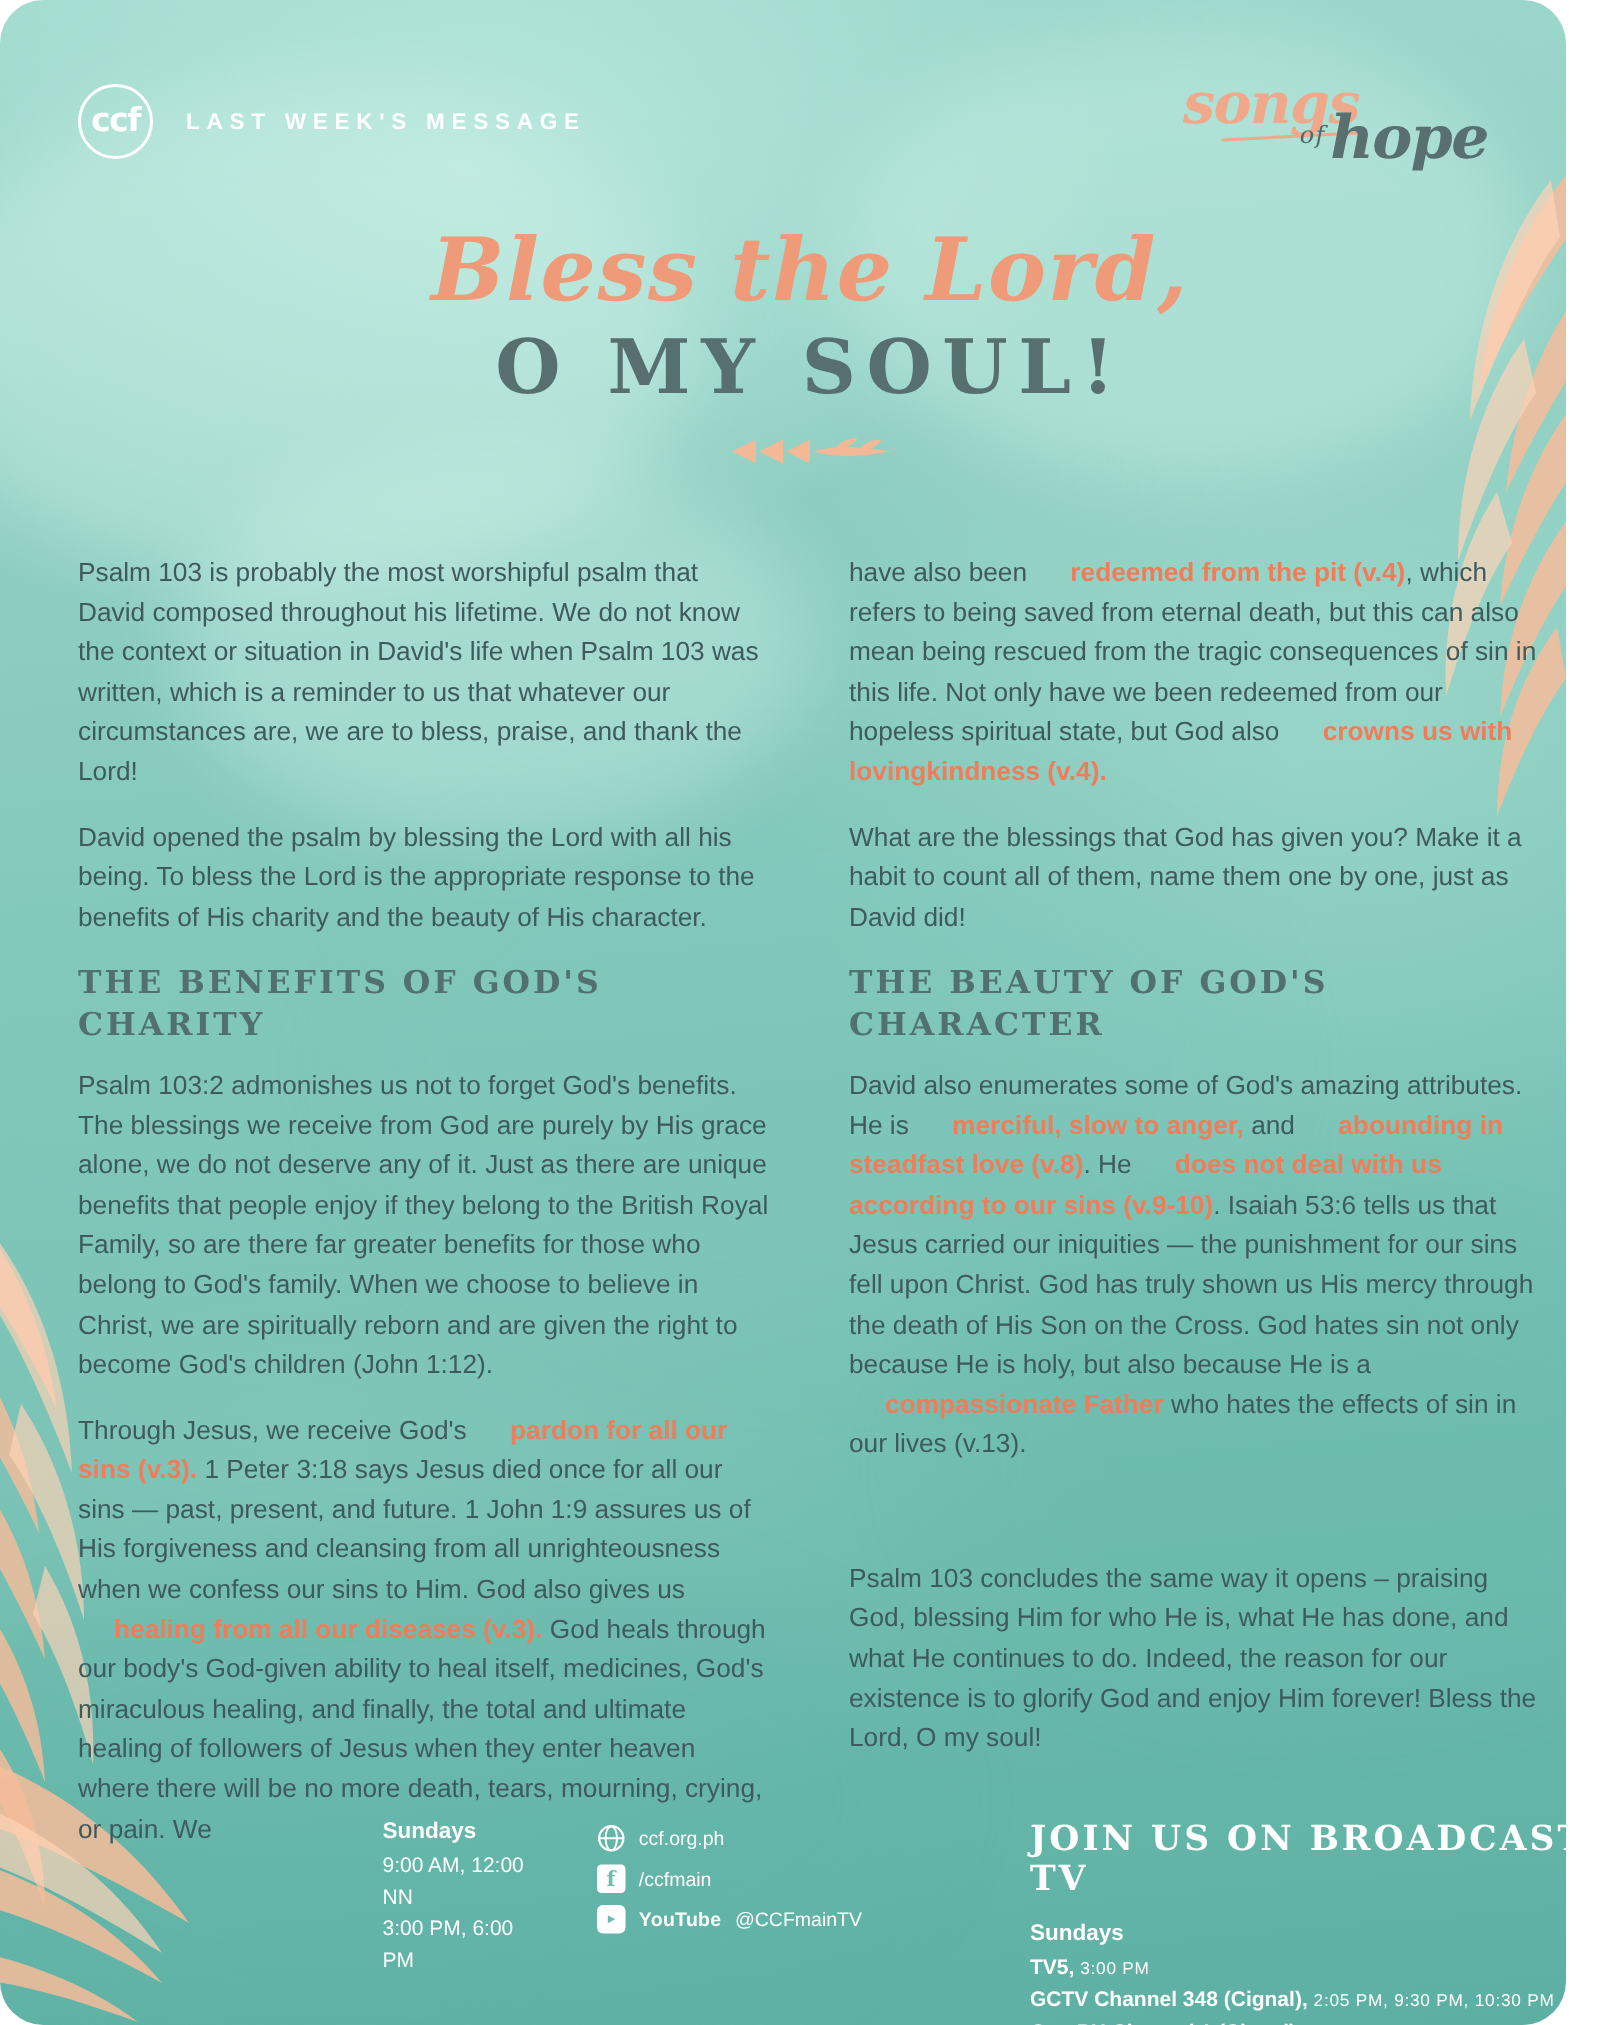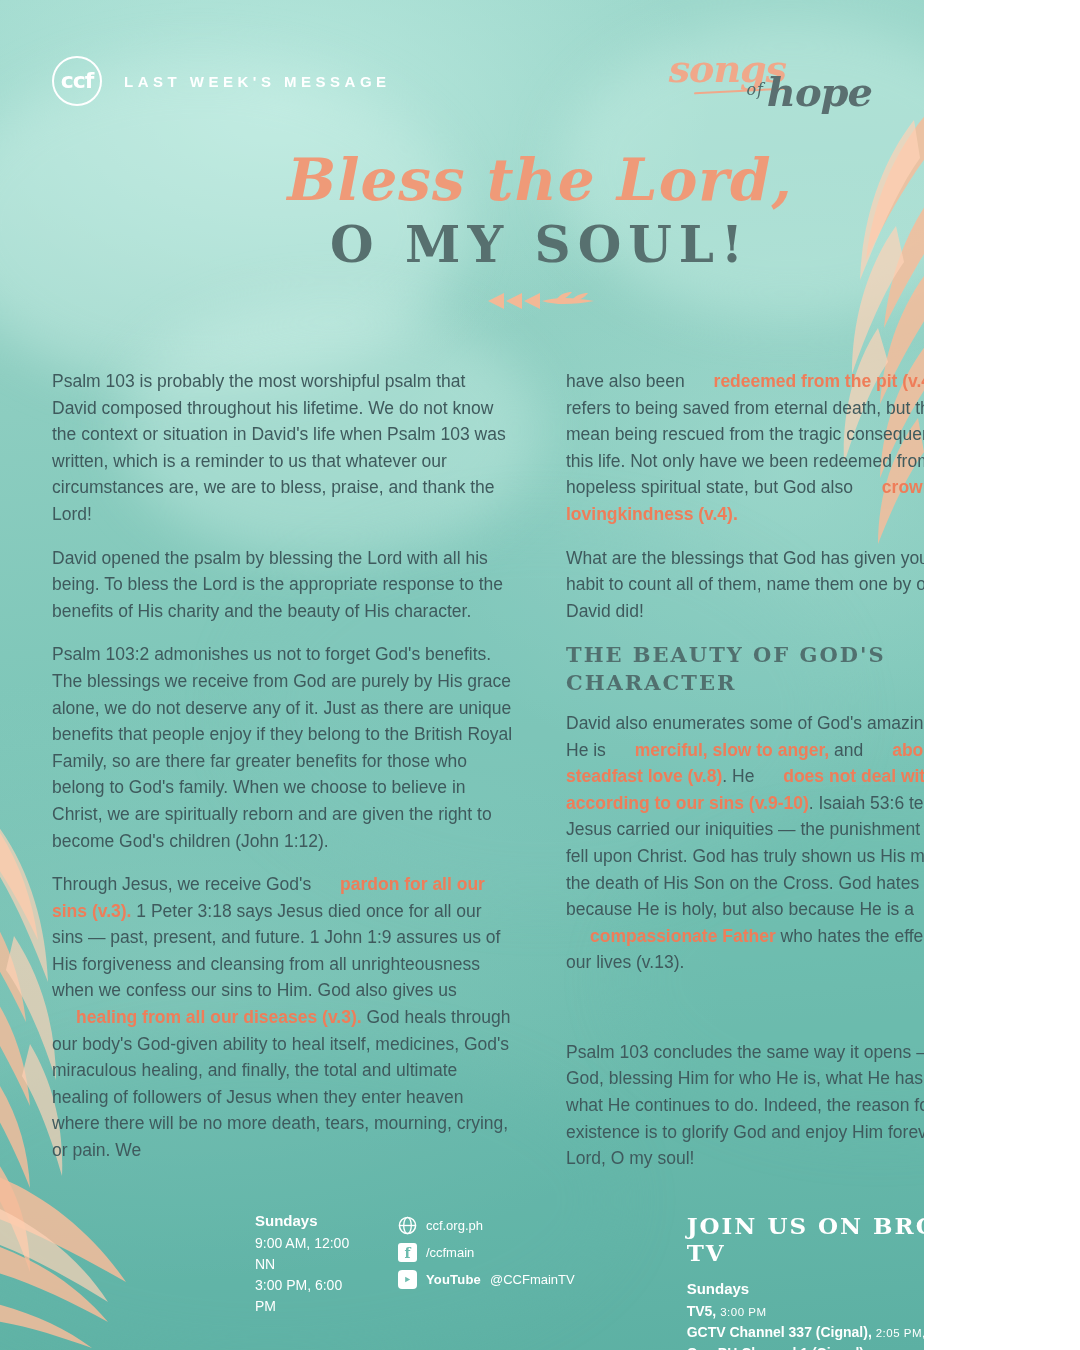--- a/index.html
+++ b/index.html
@@ -6,28 +6,29 @@
 
   html, body {
     width: 1080px;
     height: 1350px;
     overflow: hidden;
     font-family: "Liberation Sans", sans-serif;
   }
 
   .page {
     position: relative;
-    width: 924px;
+    width: 1044px;
     height: 1350px;
     background:
       radial-gradient(ellipse 700px 420px at 30% 8%, rgba(190,235,225,0.85) 0%, rgba(190,235,225,0) 62%),
       radial-gradient(ellipse 600px 500px at 85% 35%, rgba(168,222,211,0.55) 0%, rgba(168,222,211,0) 65%),
       radial-gradient(ellipse 800px 450px at 20% 72%, rgba(142,205,193,0.5) 0%, rgba(142,205,193,0) 68%),
       linear-gradient(175deg, #9fd9cd 0%, #8ecec1 26%, #7dc6b8 52%, #6dbcae 74%, #5cb0a3 100%);
     overflow: hidden;
+    border-radius: 29px;
   }
 
   
   .blotch { position: absolute; border-radius: 50%; filter: blur(26px); pointer-events: none; }
   .b1 { width: 520px; height: 330px; left: -60px; top: 60px;  background: rgba(205,240,231,.45); }
   .b2 { width: 460px; height: 300px; left: 560px; top: 20px;  background: rgba(210,244,236,.40); }
   .b3 { width: 600px; height: 380px; left: 240px; top: 520px; background: rgba(130,200,188,.30); }
   .b4 { width: 520px; height: 300px; left: 620px; top: 830px; background: rgba(110,188,176,.35); }
   .b5 { width: 700px; height: 320px; left: -80px; top: 1040px; background: rgba(96,180,168,.35); }
   .b6 { width: 420px; height: 260px; left: 120px; top: 300px; background: rgba(215,246,239,.35); }
@@ -213,20 +214,21 @@
         </g>
       </svg>
     </div>
   </div>
 
   <div class="columns">
 
     <div class="col">
       <p class="body">Psalm 103 is probably the most worshipful psalm that David composed throughout his lifetime. We do not know the context or situation in David's life when Psalm 103 was written, which is a reminder to us that whatever our circumstances are, we are to bless, praise, and thank the Lord!</p>
       <p class="body">David opened the psalm by blessing the Lord with all his being. To bless the Lord is the appropriate response to the benefits of His charity and the beauty of His character.</p>
+      <h2 class="section">THE BENEFITS OF GOD'S CHARITY</h2>
       <p class="body">Psalm 103:2 admonishes us not to forget God's benefits. The blessings we receive from God are purely by His grace alone, we do not deserve any of it. Just as there are unique benefits that people enjoy if they belong to the British Royal Family, so are there far greater benefits for those who belong to God's family. When we choose to believe in Christ, we are spiritually reborn and are given the right to become God's children (John 1:12).</p>
       <p class="body">
         <span>Through Jesus, we receive God's </span><span class="hl">pardon for all our sins (v.3).</span><span> 1 Peter 3:18 says Jesus died once for all our sins — past, present, and future. 1 John 1:9 assures us of His forgiveness and cleansing from all unrighteousness when we confess our sins to Him. God also gives us </span><span class="hl">healing from all our diseases (v.3).</span><span> God heals through our body's God-given ability to heal itself, medicines, God's miraculous healing, and finally, the total and ultimate healing of followers of Jesus when they enter heaven where there will be no more death, tears, mourning, crying, or pain. We</span>
       </p>
     </div>
 
     <div class="col">
       <p class="body">
         <span>have also been </span><span class="hl">redeemed from the pit (v.4)</span><span>, which refers to being saved from eternal death, but this can also mean being rescued from the tragic consequences of sin in this life. Not only have we been redeemed from our hopeless spiritual state, but God also </span><span class="hl">crowns us with lovingkindness (v.4).</span>
       </p>
@@ -281,21 +283,21 @@
       </div>
 
       <div>
         <div class="f-head">JOIN US ON BROADCAST TV</div>
         <div class="f-sun">Sundays</div>
         <div class="f-line">
           <span class="f-strong">TV5,</span>
           <span class="sm">3:00 PM</span>
         </div>
         <div class="f-line">
-          <span class="f-strong">GCTV Channel 337 (Cignal),</span>
+          <span class="f-strong">GCTV Channel 348 (Cignal),</span>
           <span class="sm">2:05 PM, 9:30 PM, 10:30 PM</span>
         </div>
         <div class="f-line">
           <span class="f-strong">One PH Channel 1 (Cignal),</span>
           <span class="sm">8:00 PM</span>
         </div>
       </div>
 
     </div>
   </div>

